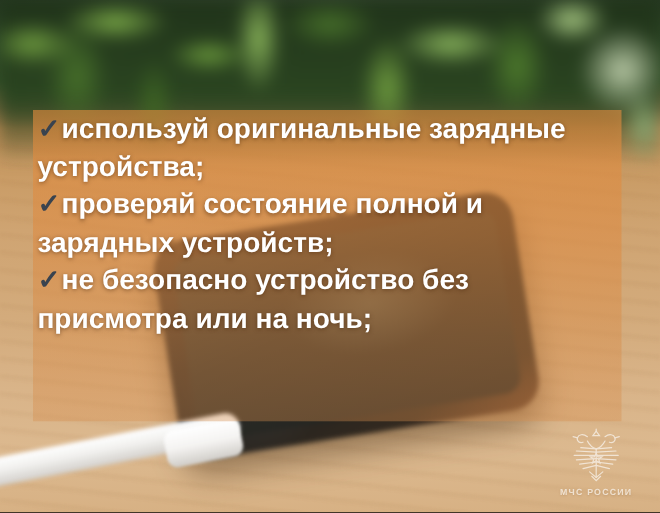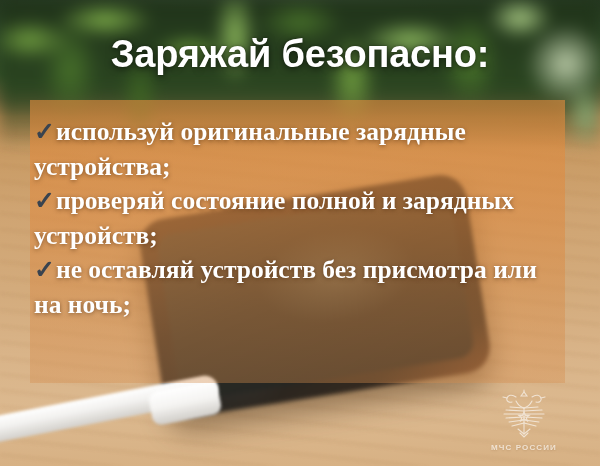--- a/index.html
+++ b/index.html
@@ -140,43 +140,42 @@
     background: linear-gradient(180deg,
         rgba(226,140,62,0.62) 0%,
         rgba(222,138,64,0.56) 40%,
         rgba(216,140,72,0.46) 72%,
         rgba(214,142,78,0.38) 100%);
   }
   .list {
     position: absolute;
     left: 30px; top: 100px;
     width: 535px; height: 283px;
-    padding: 15px 0 0 4px;
+    padding: 0 0 0 4px;
     box-sizing: border-box;
     color: #ffffff;
     font-size: 25.5px;
     font-weight: bold;
     line-height: 34.6px;
     text-shadow: 0 1px 4px rgba(70,35,10,0.55);
-    font-family: Liberation Serif, serif;
   }
   .item { display: block; }
   .check {
     color: #39434f;
     font-size: 25px;
     font-weight: bold;
     text-shadow: none;
     margin-right: 1px;
     display: inline-block;
   }
 
   
   .logo {
     position: absolute;
-    right: 30px; bottom: 14px;
+    right: 12px; bottom: 14px;
     width: 92px; height: 72px;
     opacity: 0.62;
     display: flex;
     flex-direction: column;
     align-items: center;
     justify-content: flex-end;
   }
   .logo svg { display: block; }
   .logo-caption {
     color: #ffffff;
@@ -194,28 +193,27 @@
 
   <div class="bg"></div>
   <div class="leaves"></div>
   <div class="grain"></div>
   <div class="phone">
     <div class="phone-screen"></div>
   </div>
   <div class="cable"></div>
   <div class="cable-head"></div>
 
-  <div class="title">Заряжай безопасно:</div>
 
   <div class="panel"></div>
 
   <div class="list">
     <span class="item"><span class="check">✓</span><span>используй оригинальные зарядные устройства;</span></span>
     <span class="item"><span class="check">✓</span><span>проверяй состояние полной и зарядных устройств;</span></span>
-    <span class="item"><span class="check">✓</span><span>не оставляй устройств без присмотра или на ночь;</span></span>
+    <span class="item"><span class="check">✓</span><span>не безопасно устройство без присмотра или на ночь;</span></span>
   </div>
 
   <div class="logo">
     <svg width="60" height="54" viewBox="0 0 60 54" aria-hidden="true">
       <g fill="none" stroke="#ffffff" stroke-width="1.1" stroke-linecap="round">
 
         <path d="M22 9 C18 6 14 7 13 10 C12 13 15 15 18 14"></path>
         <path d="M13 10 L9 9"></path>
 
         <path d="M38 9 C42 6 46 7 47 10 C48 13 45 15 42 14"></path>

